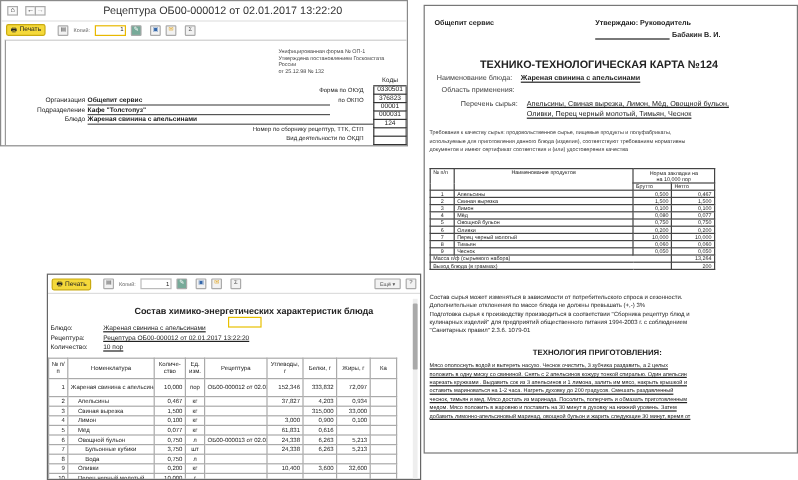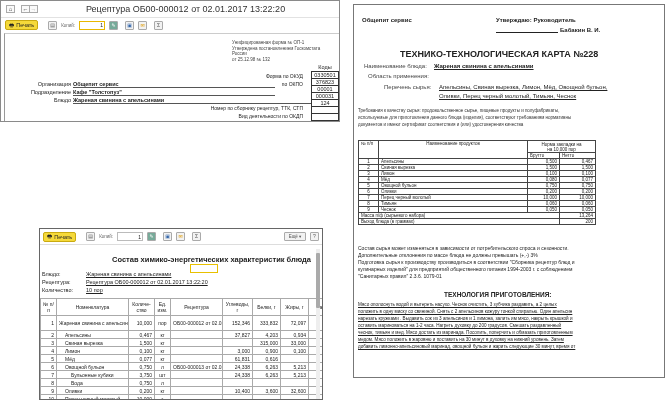--- a/index.html
+++ b/index.html
@@ -24,39 +24,39 @@
 .codes td.h{border:none;border-bottom:1px solid #333}
 .b{font-weight:bold}
 .ul{border-bottom:1px solid #555}
 
 #w2{left:325px;top:0;width:340px;height:385px;border:none;background:transparent}
 #w2 .paper{position:absolute;left:28px;top:4px;width:312px;height:374px;border:1px solid #777;background:#fff}
 .p2txt{position:absolute;font-size:6px;white-space:nowrap}
 .ttk td{border:1px solid #444;font-size:4.5px;height:6px;padding:0 2px;line-height:5px}
 .link{text-decoration:underline}
 
-#w3{left:39px;top:228px;width:284px;height:172px;border:1px solid #666}
+#w3{left:39px;top:228px;width:312px;height:172px;border:1px solid #666}
 #w3 .toolbar{height:16px;display:flex;align-items:center;gap:4px;padding-left:3px;border-bottom:1px solid #ddd}
 .chem td{border:1px solid #aaa;font-size:5px;height:8px;padding:0 2px;white-space:nowrap;line-height:6px}
 .chem .hd td{text-align:center;font-size:5px;height:17px}
 .r{text-align:right}
 .c{text-align:center}
 .scroll{position:absolute;right:2px;top:20px;width:4px;height:150px;background:#eee}
 .scroll .thumb{position:absolute;top:4px;width:4px;height:55px;background:#aaa;border-radius:1px}
 </style>
 </head>
 <body>
 
 <div id="w2" class="win">
   <div class="paper">
     <div class="p2txt b" style="left:8px;top:12px">Общепит сервис</div>
     <div class="p2txt b" style="left:142px;top:12px">Утверждаю: Руководитель</div>
     <div class="p2txt" style="left:142px;top:27px;width:62px;border-bottom:1px solid #222"></div>
     <div class="p2txt b" style="left:206px;top:22px">Бабакин В. И.</div>
-    <div class="p2txt b" style="left:46px;top:44px;font-size:9px">ТЕХНИКО-ТЕХНОЛОГИЧЕСКАЯ КАРТА №228</div>
+    <div class="p2txt b" style="left:46px;top:44px;font-size:9px">ТЕХНИКО-ТЕХНОЛОГИЧЕСКАЯ КАРТА №124</div>
     <div class="p2txt" style="left:10px;top:58px;color:#444">Наименование блюда:</div>
     <div class="p2txt b link" style="left:80px;top:58px">Жареная свинина с апельсинами</div>
     <div class="p2txt" style="left:14px;top:68px;color:#444">Область применения:</div>
     <div class="p2txt" style="left:30px;top:79px;color:#444">Перечень сырья:</div>
     <div class="p2txt link" style="left:85px;top:79px">Апельсины, Свиная вырезка, Лимон, Мёд, Овощной бульон,</div>
     <div class="p2txt link" style="left:85px;top:88px">Оливки, Перец черный молотый, Тимьян, Чеснок</div>
     <div class="p2txt" style="left:4px;top:102px;font-size:4.5px;line-height:7px;color:#333">
       <div>Требования к качеству сырья: продовольственное сырье, пищевые продукты и полуфабрикаты,</div>
       <div>используемые для приготовления данного блюда (изделия), соответствуют требованиям нормативны</div>
       <div>документов и имеют сертификат соответствия и (или) удостоверения качества</div>

